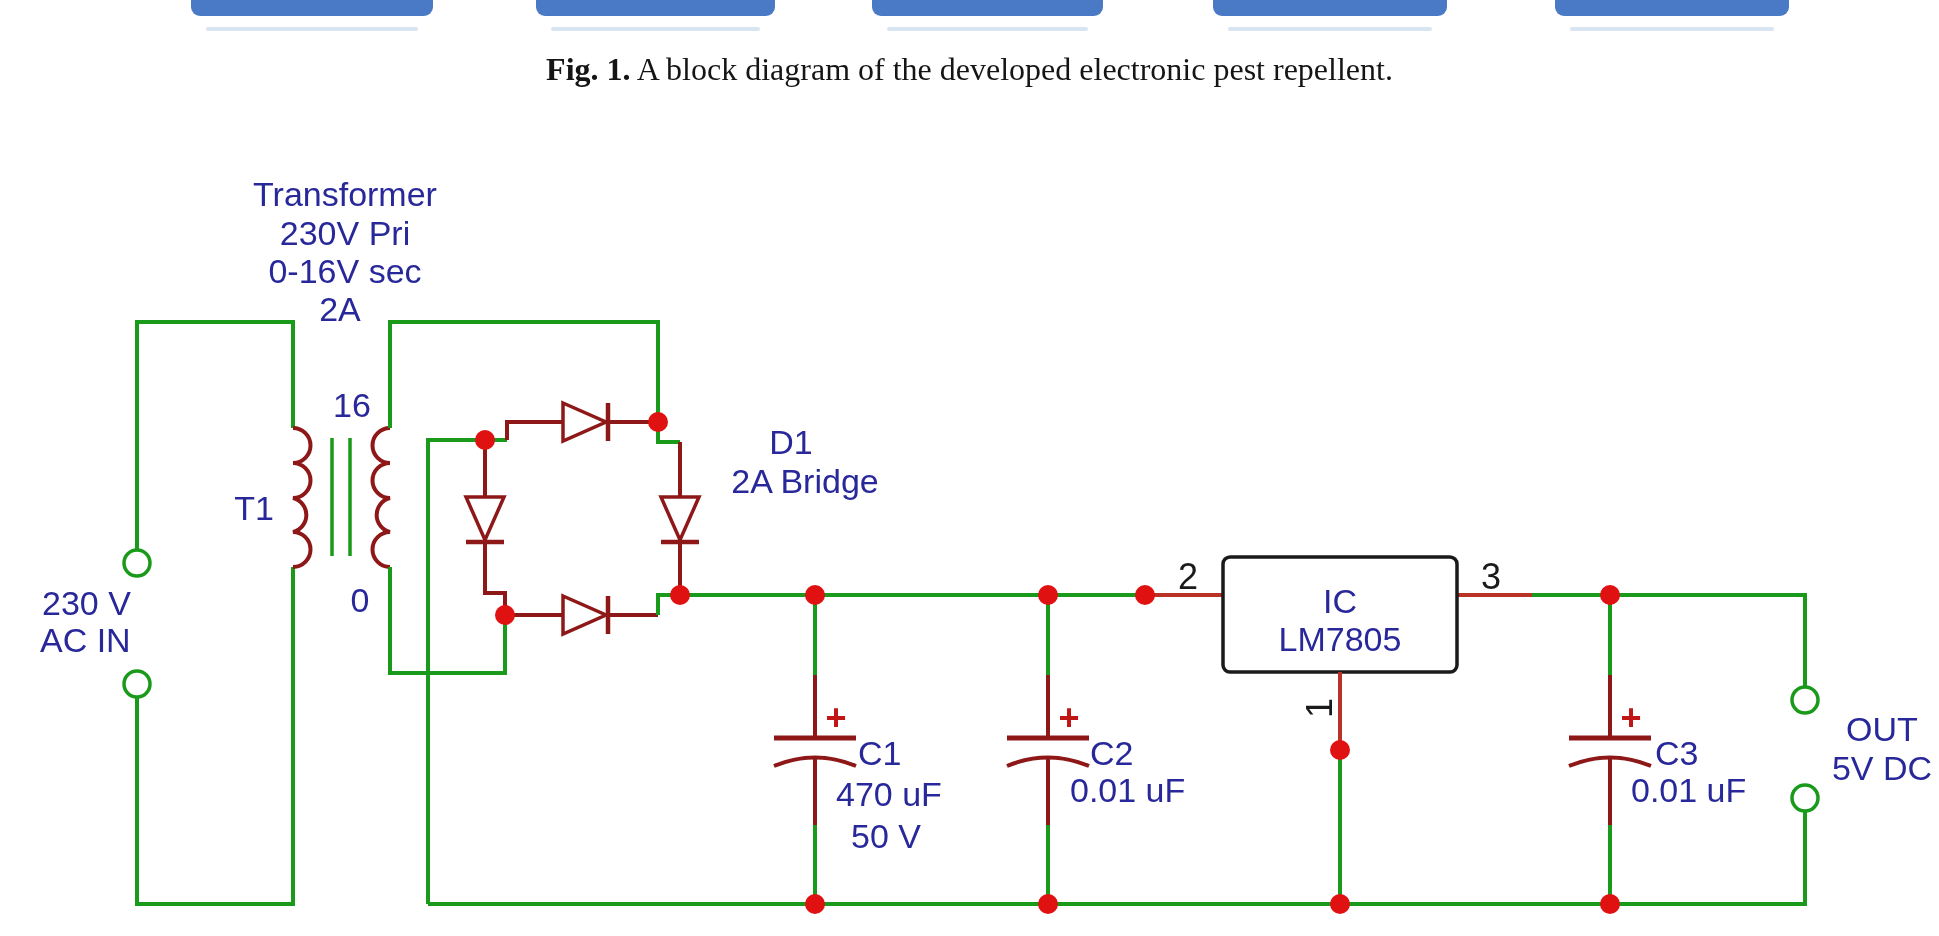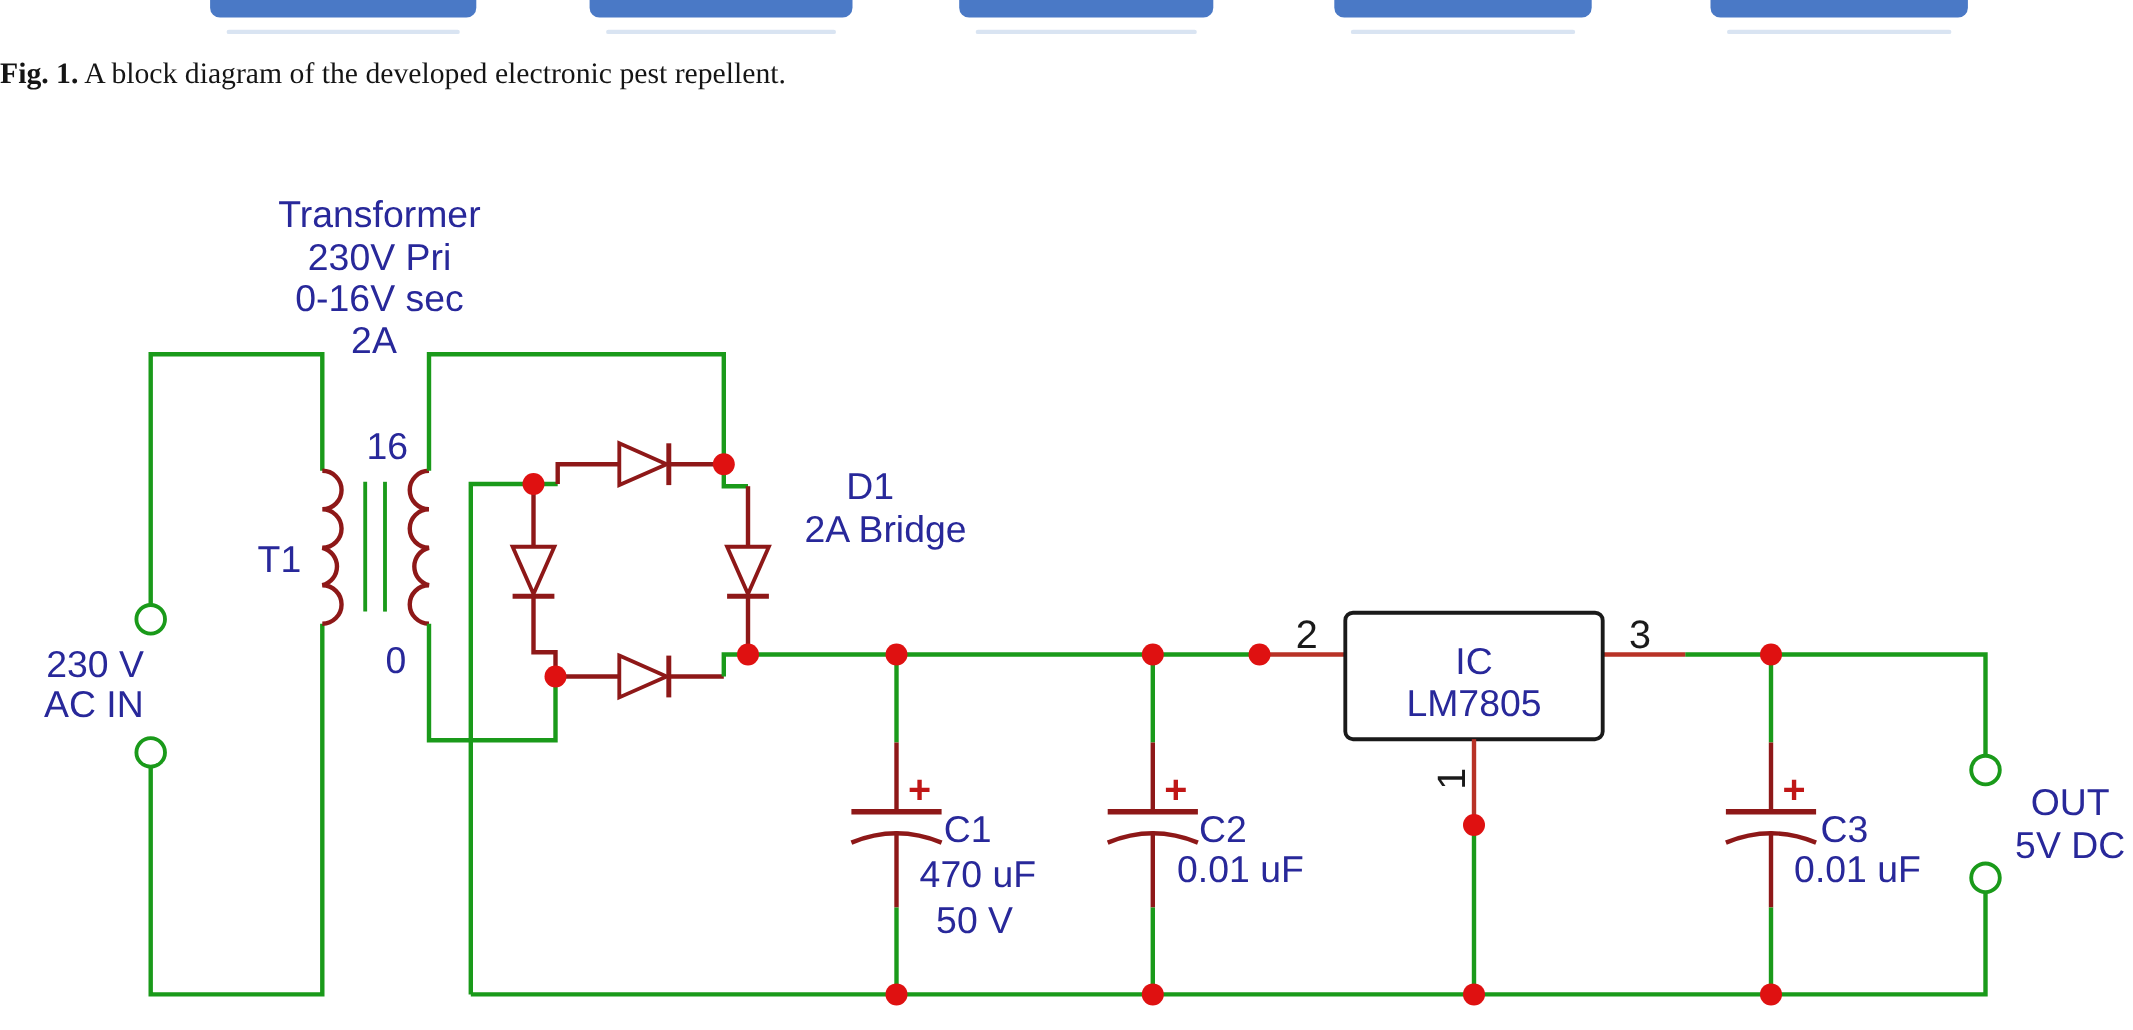--- a/index.html
+++ b/index.html
@@ -4,22 +4,22 @@
 <style>
   :root{
     --wire_green:#1a9a1a; --component_red:#8e1818; --pin_red:#b83226;
     --junction_red:#df1111; --label_navy:#28289a; --pin_label_black:#1a1a1a;
     --block_blue:#4a79c6; --block_underline:#d9e4f2; --ic_border:#1a1a1a;
     --caption_black:#151515; --plus_red:#c01616;
   }
   html,body{margin:0;padding:0;background:#ffffff;}
   #stage{position:relative;width:1939px;height:936px;background:#fff;overflow:hidden;
          font-family:"Liberation Sans",sans-serif;}
-  #caption{position:absolute;top:51px;left:0;right:0;
-           font-family:"Liberation Serif",serif;font-size:27px;color:var(--caption_black);}
+  #caption{position:absolute;top:51px;left:0;right:0;text-align:center;
+           font-family:"Liberation Serif",serif;font-size:32px;color:var(--caption_black);}
   #caption .cap-prefix{font-weight:bold;}
   svg{position:absolute;top:0;left:0;}
   .wire{stroke:var(--wire_green);stroke-width:4;fill:none;}
   .corewire{stroke:var(--wire_green);stroke-width:3.5;fill:none;}
   .cred{stroke:var(--component_red);stroke-width:4;fill:none;}
   .plate{stroke:var(--component_red);stroke-width:5;fill:none;}
   .pinwire{stroke:var(--pin_red);stroke-width:4;fill:none;}
   .dio{stroke:var(--component_red);stroke-width:3.5;fill:#ffffff;}
   .bar{stroke:var(--component_red);stroke-width:4.5;fill:none;}
   .dot{fill:var(--junction_red);stroke:none;}

